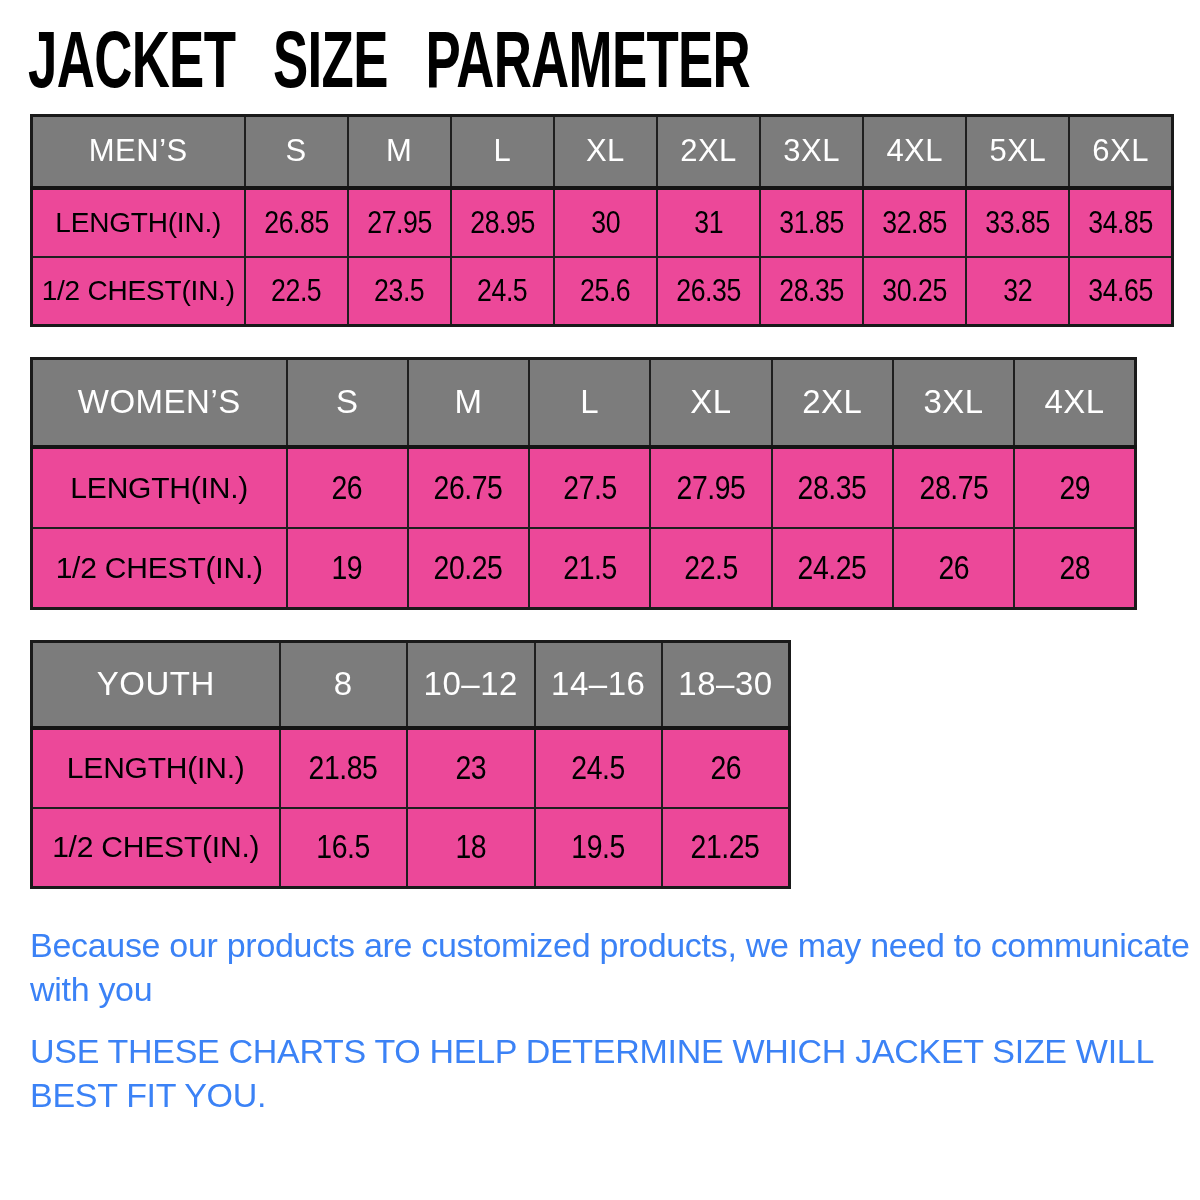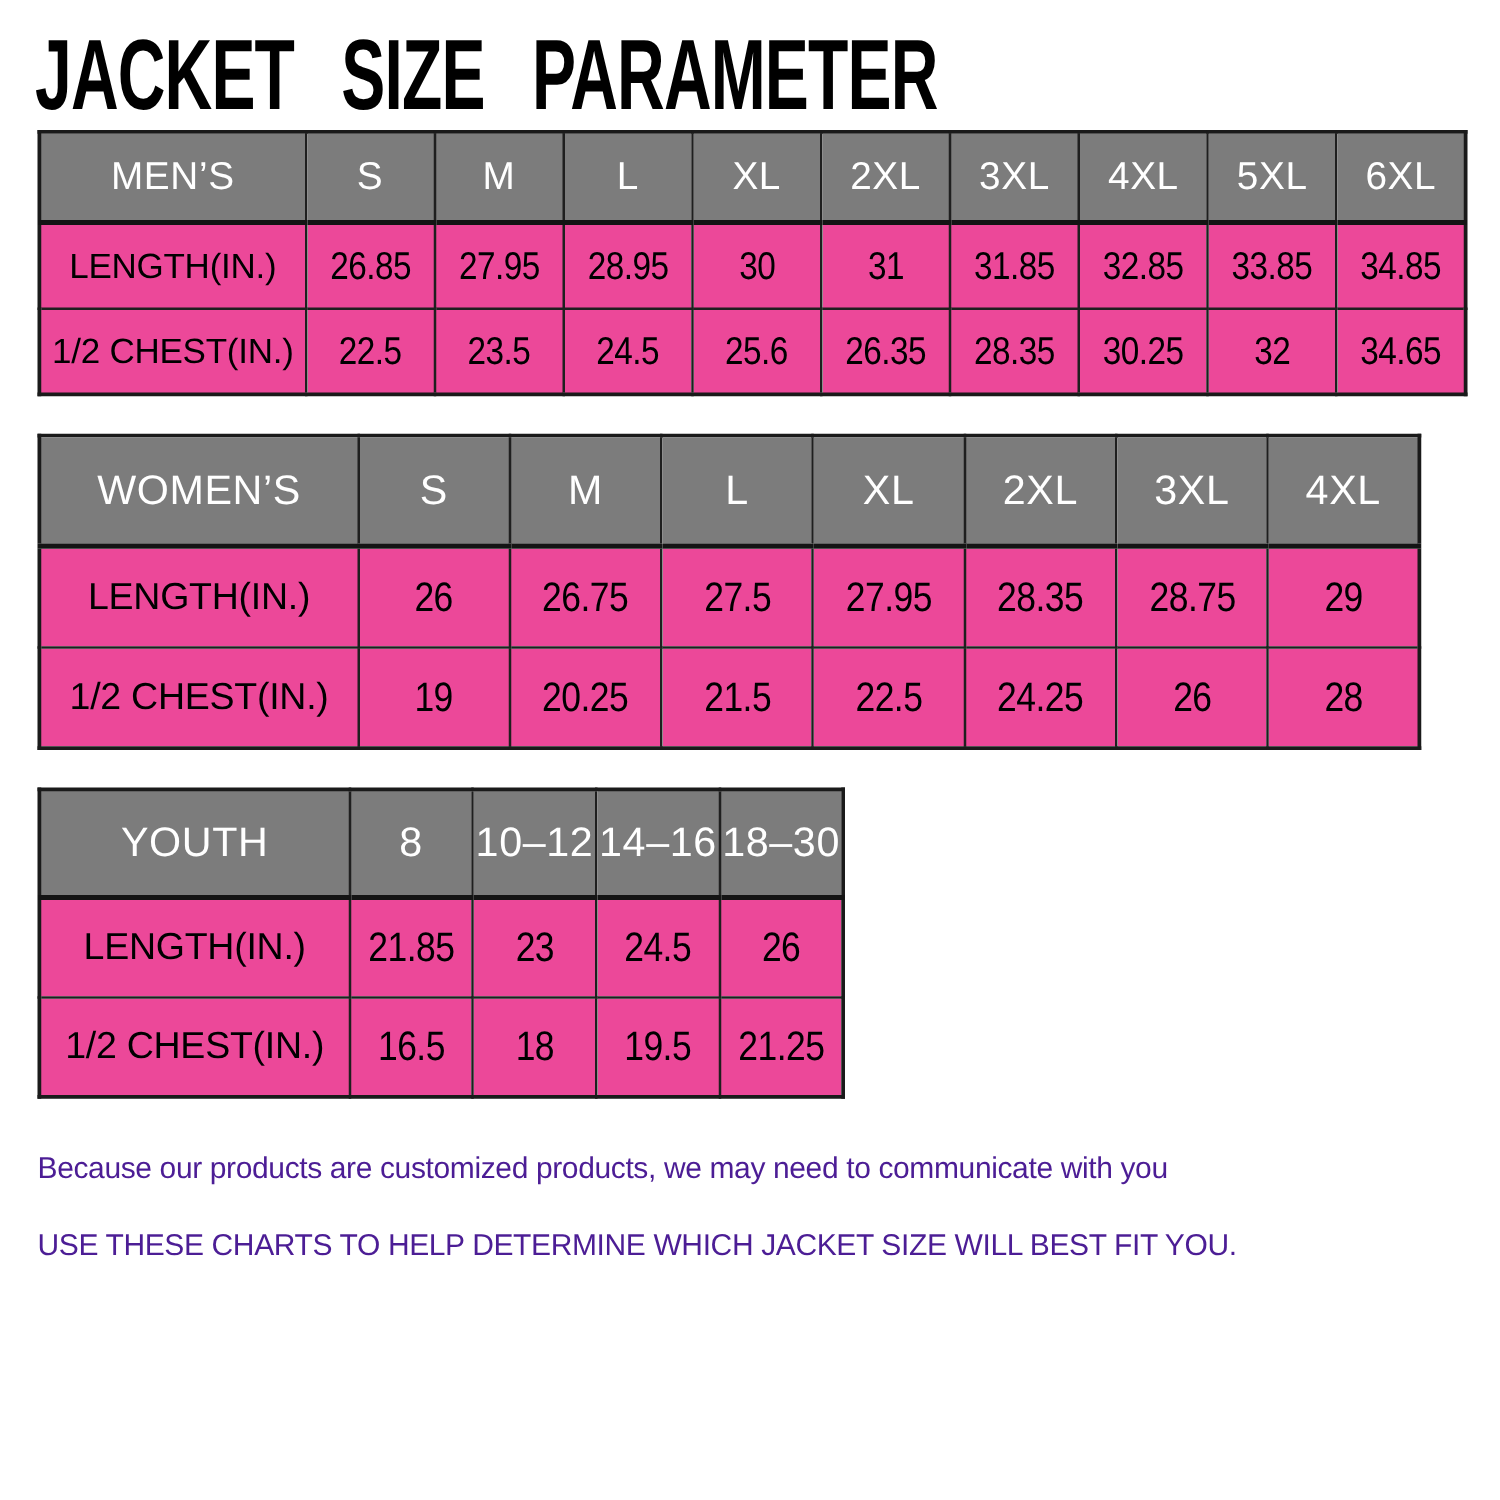--- a/index.html
+++ b/index.html
@@ -64,46 +64,46 @@
   tbody td { background: #ec4899; font-size: 30px; }
   td.label { font-size: 28px; letter-spacing: -0.2px; }
   .num {
     display: inline-block;
     font-size: 31px;
     letter-spacing: -0.5px;
     transform: scaleX(0.86);
   }
 
   
-  .t-mens { width: 1144px; margin-top: 4px; }
+  .t-mens { width: 1144px; margin-top: 14px; }
   .t-mens thead th { height: 72px; }
   .t-mens tbody td { height: 69px; }
   .t-mens th:first-child, .t-mens td:first-child { width: 213px; }
 
   
   .t-womens { width: 1107px; margin-top: 30px; padding-left: 12px; }
   .t-womens thead th { height: 88px; font-size: 33px; }
   .t-womens tbody td { height: 81px; }
   .t-womens th:first-child, .t-womens td:first-child { width: 255px; }
   .t-womens td.label { font-size: 30px; }
   .t-womens .num { font-size: 33px; }
 
   
-  .t-youth { width: 646px; margin-top: 30px; }
+  .t-youth { width: 761px; margin-top: 30px; }
   .t-youth thead th { height: 86px; font-size: 33px; }
   .t-youth tbody td { height: 80px; }
   .t-youth th:first-child, .t-youth td:first-child { width: 248px; }
   .t-youth td.label { font-size: 30px; }
   .t-youth .num { font-size: 33px; }
 
   
   .footer {
     margin: 34px 0 0 30px;
-    color: #4c1d95;
-    font-size: 24px;
+    color: #3b82f6;
+    font-size: 34px;
     line-height: 44px;
     letter-spacing: -0.3px;
   }
   .footer-caps { margin-top: 18px; }
 </style>
 </head>
 <body>
 
 <div class="page">
 

